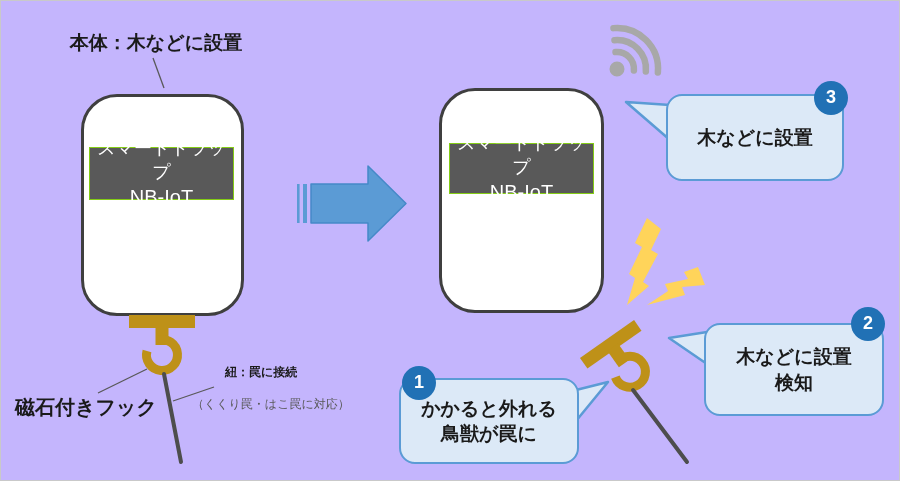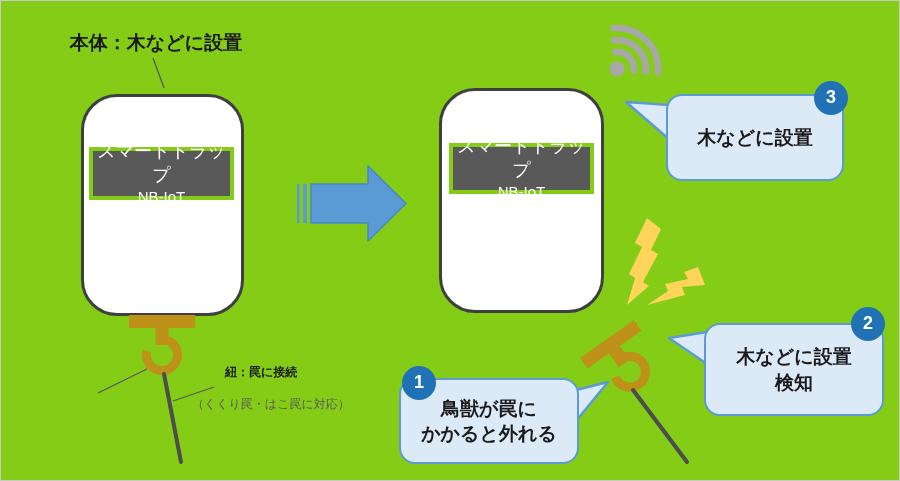--- a/index.html
+++ b/index.html
@@ -1,46 +1,46 @@
 <!DOCTYPE html>
 <html><head>
 <meta charset="utf-8">
 <style>
   html,body{margin:0;padding:0;background:#f2f2f2;}
   .canvas{
     position:relative;
     width:900px;height:481px;
-    background:#84cc16;
+    background:#c4b5fd;
     border:1px solid #c9c9c9;
     box-sizing:border-box;
     overflow:hidden;
     font-family:"Liberation Sans", sans-serif;
   }
   .abs{position:absolute;}
   
   .lbl{color:#1a1a1a;font-weight:bold;white-space:nowrap;}
   .lbl-top{left:64px;top:29px;width:182px;font-size:19px;text-align:center;}
   .lbl-hook{left:14px;top:393px;font-size:20px;}
   .lbl-cord{left:224px;top:363px;font-size:12px;}
   .lbl-cord-sub{left:191px;top:395px;font-size:12px;color:#595959;font-weight:normal;white-space:nowrap;}
   
   .device{
     border:3px solid #3f3f3f;border-radius:36px;background:#ffffff;box-sizing:border-box;
   }
   .device-1{left:80px;top:93px;width:163px;height:222px;}
   .device-2{left:438px;top:87px;width:165px;height:225px;}
   .device-label{
-    background:#595959;border:4px solid #84cc16;box-sizing:border-box;
+    background:#595959;border:1px solid #84cc16;box-sizing:border-box;
     display:flex;flex-direction:column;align-items:center;justify-content:center;
     color:#ffffff;text-align:center;line-height:1.3;
   }
   .device-label-1{left:88px;top:146px;width:145px;height:53px;}
   .device-label-2{left:448px;top:142px;width:145px;height:51px;}
   .dl-line1{font-size:18px;}
-  .dl-line2{font-size:15px;text-align:center;}
+  .dl-line2{font-size:20px;text-align:center;}
   
   .bubble{
     background:#dce9f7;border:2.5px solid #5b9bd5;border-radius:16px;box-sizing:border-box;
     display:flex;flex-direction:column;align-items:center;justify-content:center;
     color:#1a1a1a;font-weight:bold;font-size:19px;line-height:1.32;text-align:center;
     z-index:1;
   }
   .bubble-1{left:398px;top:377px;width:180px;height:86px;}
   .bubble-2{left:703px;top:322px;width:180px;height:93px;}
   .bubble-3{left:665px;top:93px;width:178px;height:87px;}
@@ -54,39 +54,40 @@
   .badge-3{left:146px;top:-15px;}
   
   .overlay{left:0;top:0;pointer-events:none;}
 </style>
 </head>
 <body>
 
 <div class="canvas">
 
   <div class="abs lbl lbl-top">本体：木などに設置</div>
+  <div class="abs lbl lbl-hook">磁石付きフック</div>
   <div class="abs lbl lbl-cord">紐：罠に接続</div>
   <div class="abs lbl-cord-sub abs" style="left:191px;top:395px;position:absolute;">（くくり罠・はこ罠に対応）</div>
 
   <div class="abs device device-1"></div>
   <div class="abs device-label device-label-1">
     <div class="dl-line1">スマートトラップ</div>
     <div class="dl-line2">NB-IoT</div>
   </div>
 
   <div class="abs device device-2"></div>
   <div class="abs device-label device-label-2">
     <div class="dl-line1">スマートトラップ</div>
     <div class="dl-line2">NB-IoT</div>
   </div>
 
   <div class="abs bubble bubble-1">
     <div class="badge badge-1">1</div>
+    <div>かかると外れる</div>
     <div>鳥獣が罠に</div>
-    <div>かかると外れる</div>
   </div>
 
   <div class="abs bubble bubble-2">
     <div class="badge badge-2">2</div>
     <div>木などに設置</div>
     <div>検知</div>
   </div>
 
   <div class="abs bubble bubble-3">
     <div class="badge badge-3">3</div>

